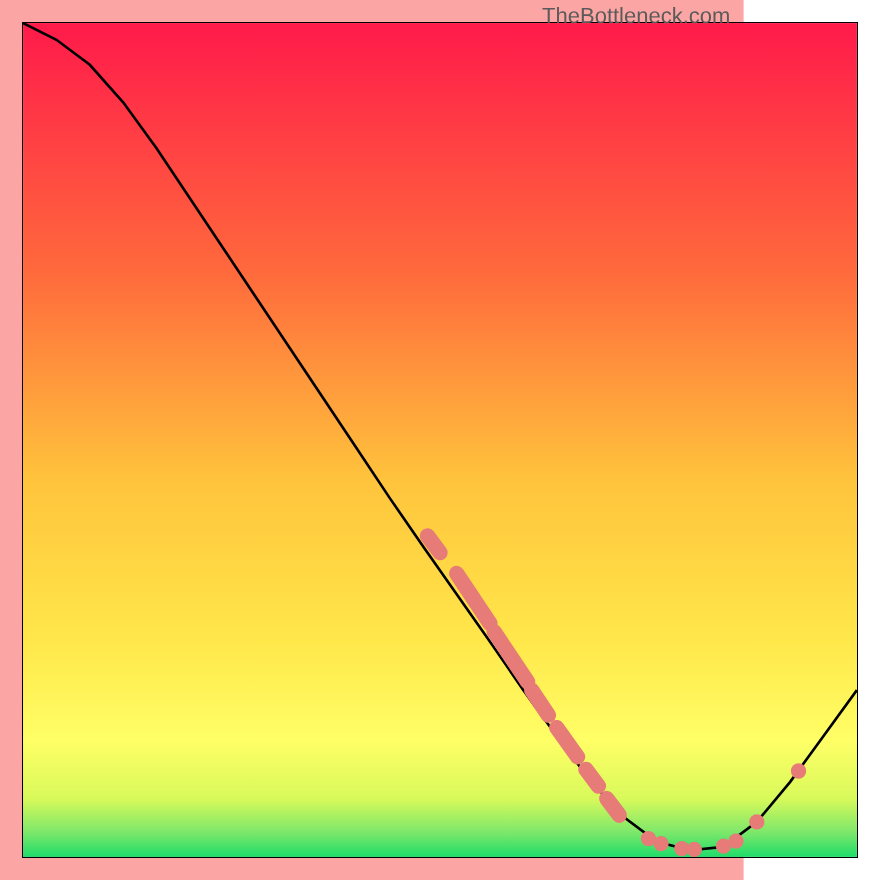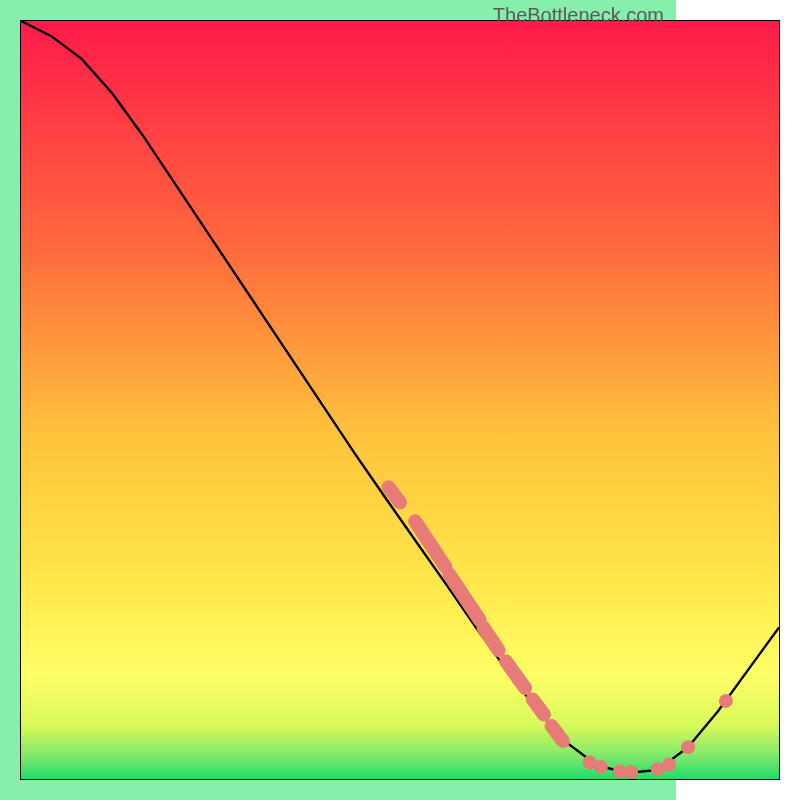--- a/index.html
+++ b/index.html
@@ -1,21 +1,21 @@
 <!DOCTYPE html>
 <html><head>
 <meta charset="utf-8">
 <style>
   * { margin: 0; padding: 0; box-sizing: border-box; }
   html, body { width: 800px; height: 800px; overflow: hidden; }
   .chart-container {
     position: relative;
     width: 676px;
     height: 800px;
-    background: #86efac;
+    background: #fca5a5;
   }
   .watermark {
     position: absolute;
     top: 4px;
     right: 12px;
     font-family: Arial, sans-serif;
     font-size: 20px;
     color: #5a5a5a;
     z-index: 10;
   }

